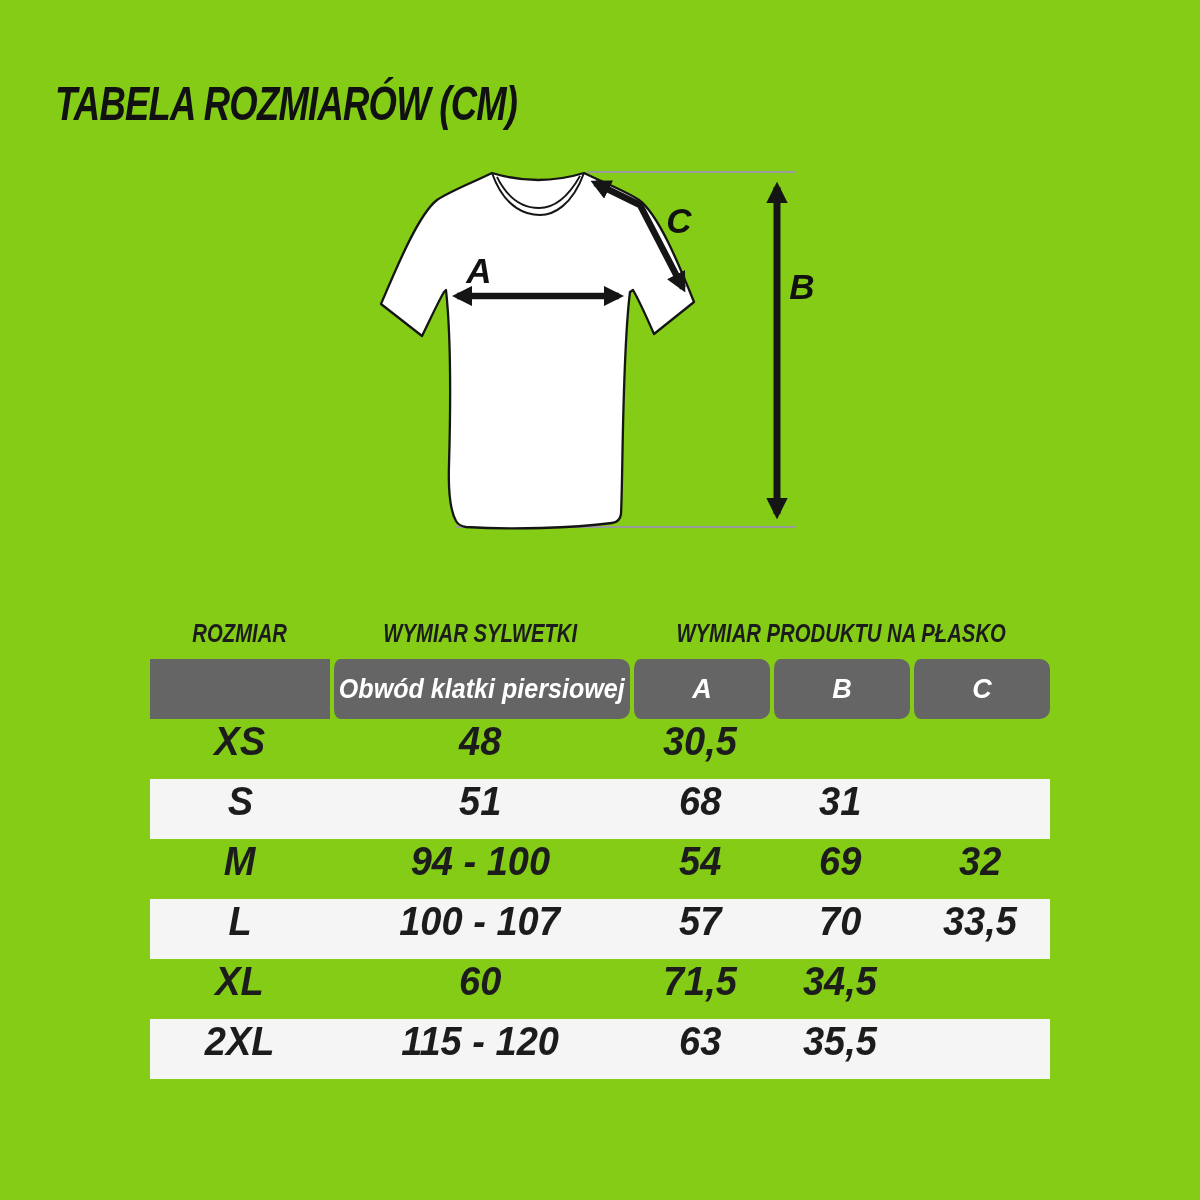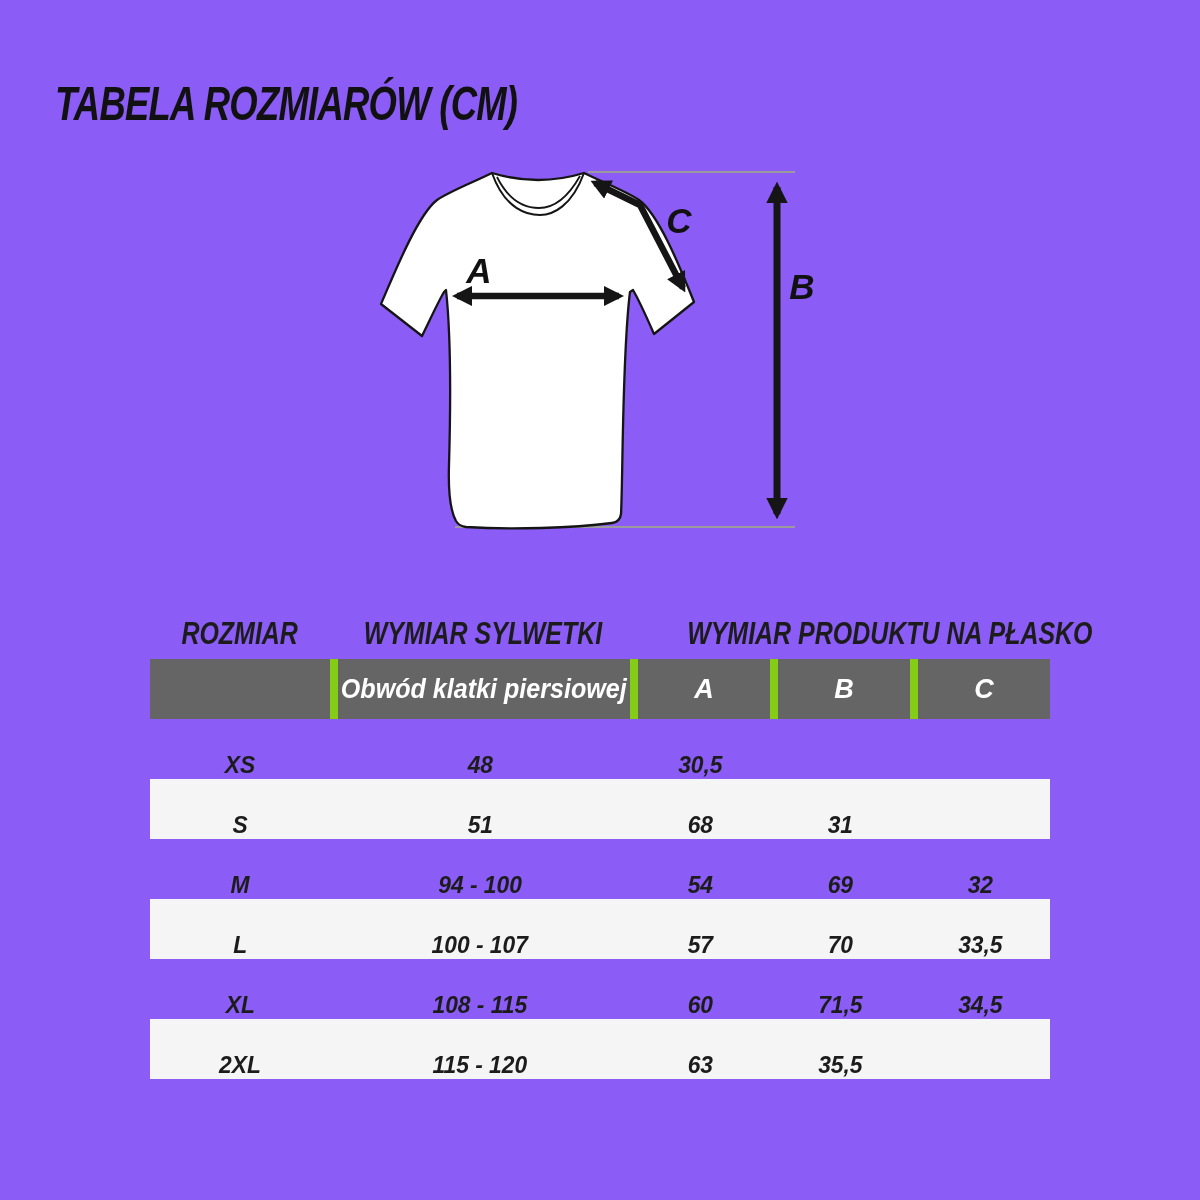--- a/index.html
+++ b/index.html
@@ -1,60 +1,60 @@
 <!DOCTYPE html>
 <html><head>
 <meta charset="utf-8">
 <style>
   html,body{margin:0;padding:0;background:#fff;}
   .page{
-    position:relative;width:1200px;height:1200px;background:#8b5cf6;overflow:hidden;
+    position:relative;width:1200px;height:1200px;background:#84cc16;overflow:hidden;
     font-family:"Liberation Sans",sans-serif;color:#1c1c1c;
   }
   .title{
     position:absolute;left:55px;top:48px;
     font-style:italic;font-weight:bold;font-size:48px;line-height:1;
     letter-spacing:-1px;white-space:nowrap;
     transform:scaleX(0.76);transform-origin:left top;color:#111;
   }
   .diagram{position:absolute;left:330px;top:140px;width:520px;height:440px;}
 
   
   .group-labels{
     position:absolute;left:150px;top:609px;width:900px;height:48px;
     display:grid;grid-template-columns:180px 300px 420px;align-items:center;
   }
   .group-labels .lbl{
-    text-align:center;font-style:italic;font-weight:bold;font-size:32px;
+    text-align:center;font-style:italic;font-weight:bold;font-size:26px;
     white-space:nowrap;color:#1c1c1c;
   }
   .sx78{display:inline-block;transform:scaleX(0.78);transform-origin:center;}
   .sx93{display:inline-block;transform:scaleX(0.93);transform-origin:center;}
   .sx95{display:inline-block;transform:scaleX(0.95);transform-origin:center;}
 
   .thead{
     position:absolute;left:150px;top:659px;width:900px;height:60px;
     display:grid;grid-template-columns:180px 300px 140px 140px 140px;
   }
   .thead .hcell{
     background:#656565;color:#ffffff;display:flex;align-items:center;justify-content:center;
     font-style:italic;font-weight:bold;font-size:27px;white-space:nowrap;
     box-sizing:border-box;
   }
-  .thead .hcell + .hcell{border-left:8px solid #84cc16;}
+  .thead .hcell + .hcell{border-left:4px solid #84cc16;border-radius:10px;}
 
   .tbody{position:absolute;left:150px;top:719px;width:900px;}
   .trow{
     width:900px;height:60px;
     display:grid;grid-template-columns:180px 300px 140px 140px 140px;
   }
   .trow.striped{background:#f5f5f5;}
   .trow .cell{
-    display:flex;align-items:flex-end;justify-content:center;
-    font-style:italic;font-weight:bold;font-size:24px;white-space:nowrap;color:#1c1c1c;
+    display:flex;align-items:flex-start;justify-content:center;
+    font-style:italic;font-weight:bold;font-size:40px;white-space:nowrap;color:#1c1c1c;
   }
 </style>
 </head>
 <body>
 
 <div class="page">
 
   <h1 class="title">TABELA ROZMIARÓW (CM)</h1>
 
   <svg class="diagram" viewBox="330 140 520 440" width="520" height="440" xmlns="http://www.w3.org/2000/svg">
@@ -189,23 +189,20 @@
       <div class="cell">
           <span class="sx95">33,5</span>
         </div>
     </div>
 
     <div class="trow">
       <div class="cell">
           <span class="sx95">XL</span>
         </div>
       <div class="cell">
-          <span class="sx95">108 - 115</span>
-        </div>
-      <div class="cell">
           <span class="sx95">60</span>
         </div>
       <div class="cell">
           <span class="sx95">71,5</span>
         </div>
       <div class="cell">
           <span class="sx95">34,5</span>
         </div>
     </div>
 

